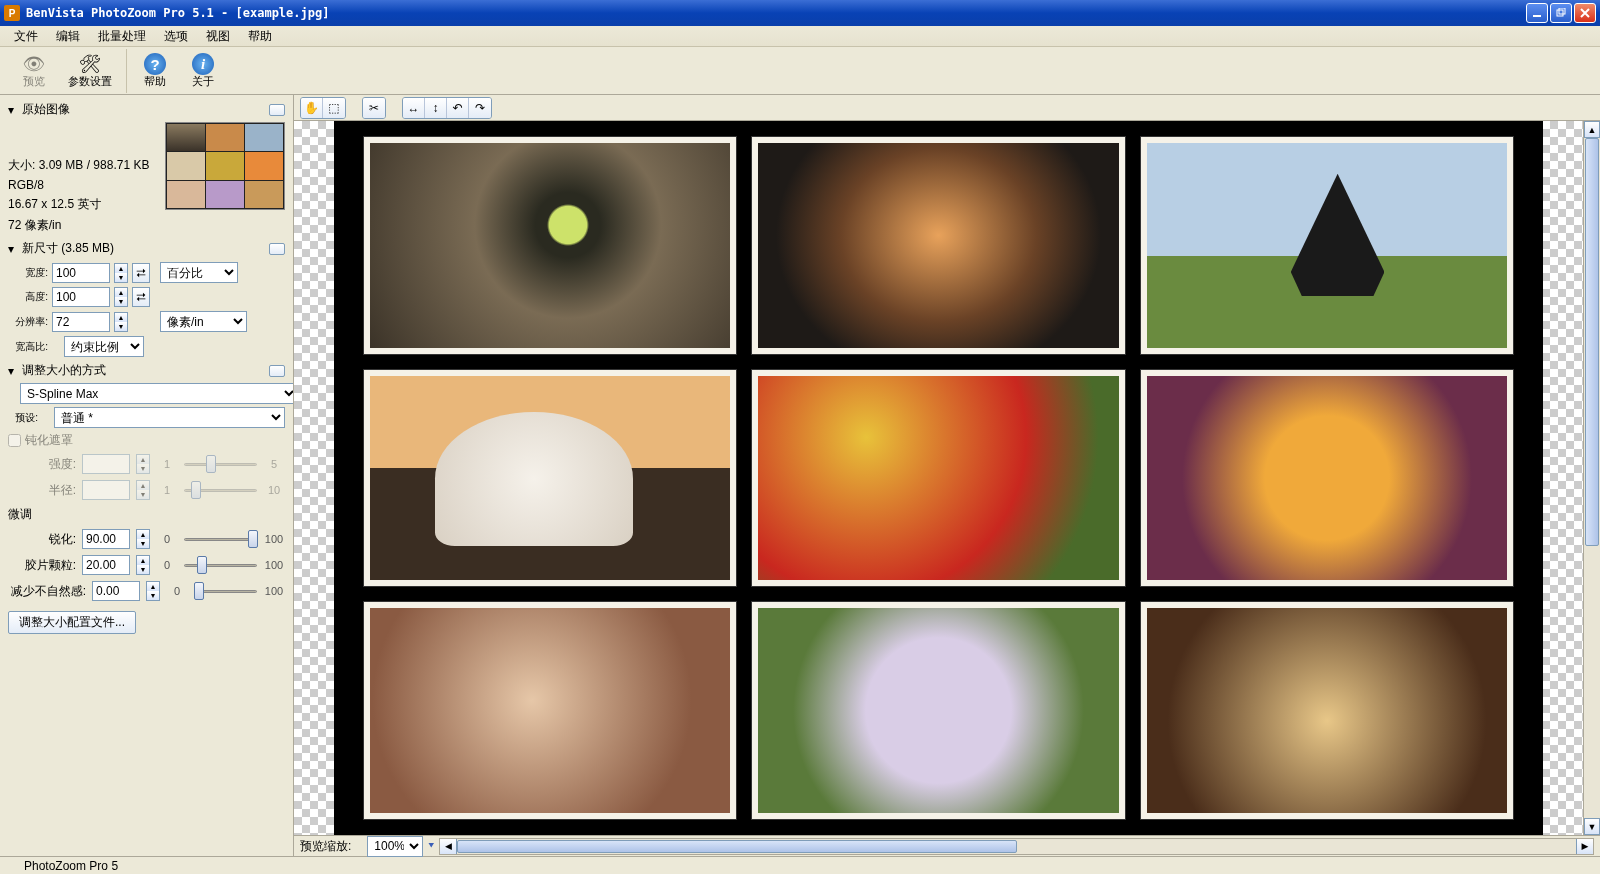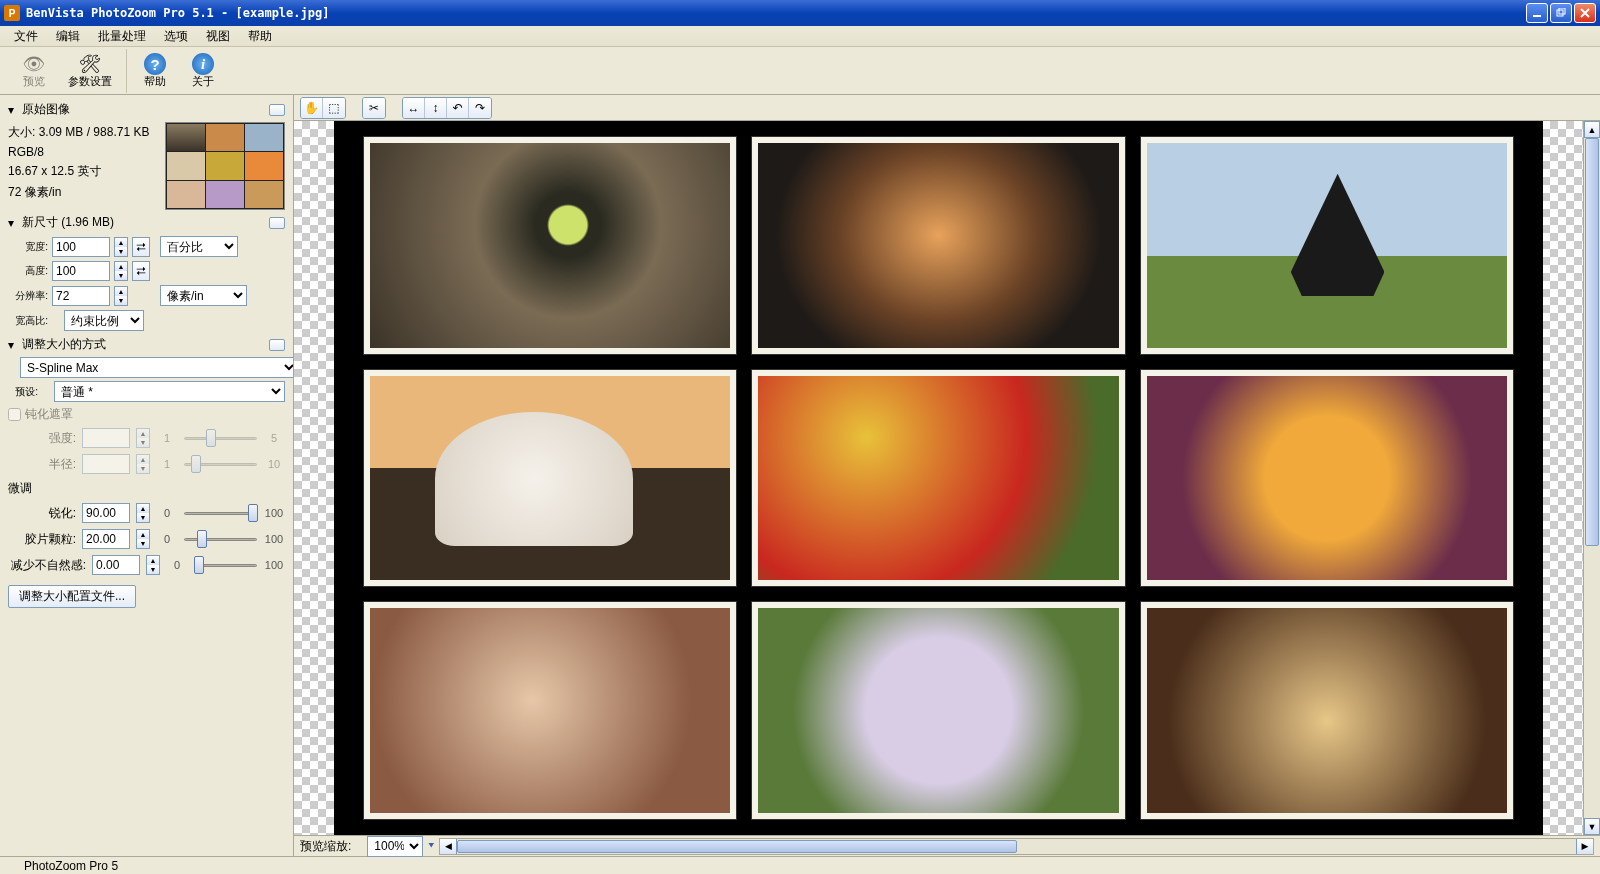--- a/index.html
+++ b/index.html
@@ -188,42 +188,42 @@
 <div class="mainrow">
 
   <div class="sidebar">
 
     <div class="sec-head">
       <span class="tri">▾</span>
       <span>原始图像</span>
       <div class="sqbtn"></div>
     </div>
     <div style="display:flex;gap:6px;">
-      <div style="flex:1;">
+      <div style="flex:1;margin-top:33px;">
         <div style="padding:2px 0;">大小: 3.09 MB / 988.71 KB</div>
         <div style="padding:2px 0;">RGB/8</div>
         <div style="padding:2px 0;">16.67 x 12.5 英寸</div>
         <div style="padding:2px 0;">72 像素/in</div>
       </div>
       <div class="thumbimg">
         <div style="background:linear-gradient(#8a7a5f,#3a3229);"></div>
           <div style="background:#c98a4a;"></div>
           <div style="background:#9ab3c9;"></div>
         <div style="background:#d9c9a8;"></div>
           <div style="background:#c9a83a;"></div>
           <div style="background:#e88a3a;"></div>
         <div style="background:#d9b89a;"></div>
           <div style="background:#b89ac9;"></div>
           <div style="background:#c99a5a;"></div>
       </div>
     </div>
 
     <div class="sec-head">
       <span class="tri">▾</span>
-      <span>新尺寸 (1.96 MB)</span>
+      <span>新尺寸 (3.85 MB)</span>
       <div class="sqbtn"></div>
     </div>
     <div class="sec-row">
       <label>宽度:</label>
       <input class="num-input" value="100" style="">
       <div class="spinner">
           <div>▲</div>
           <div>▼</div>
         </div>
       <div class="lockbtn">⮂</div>

